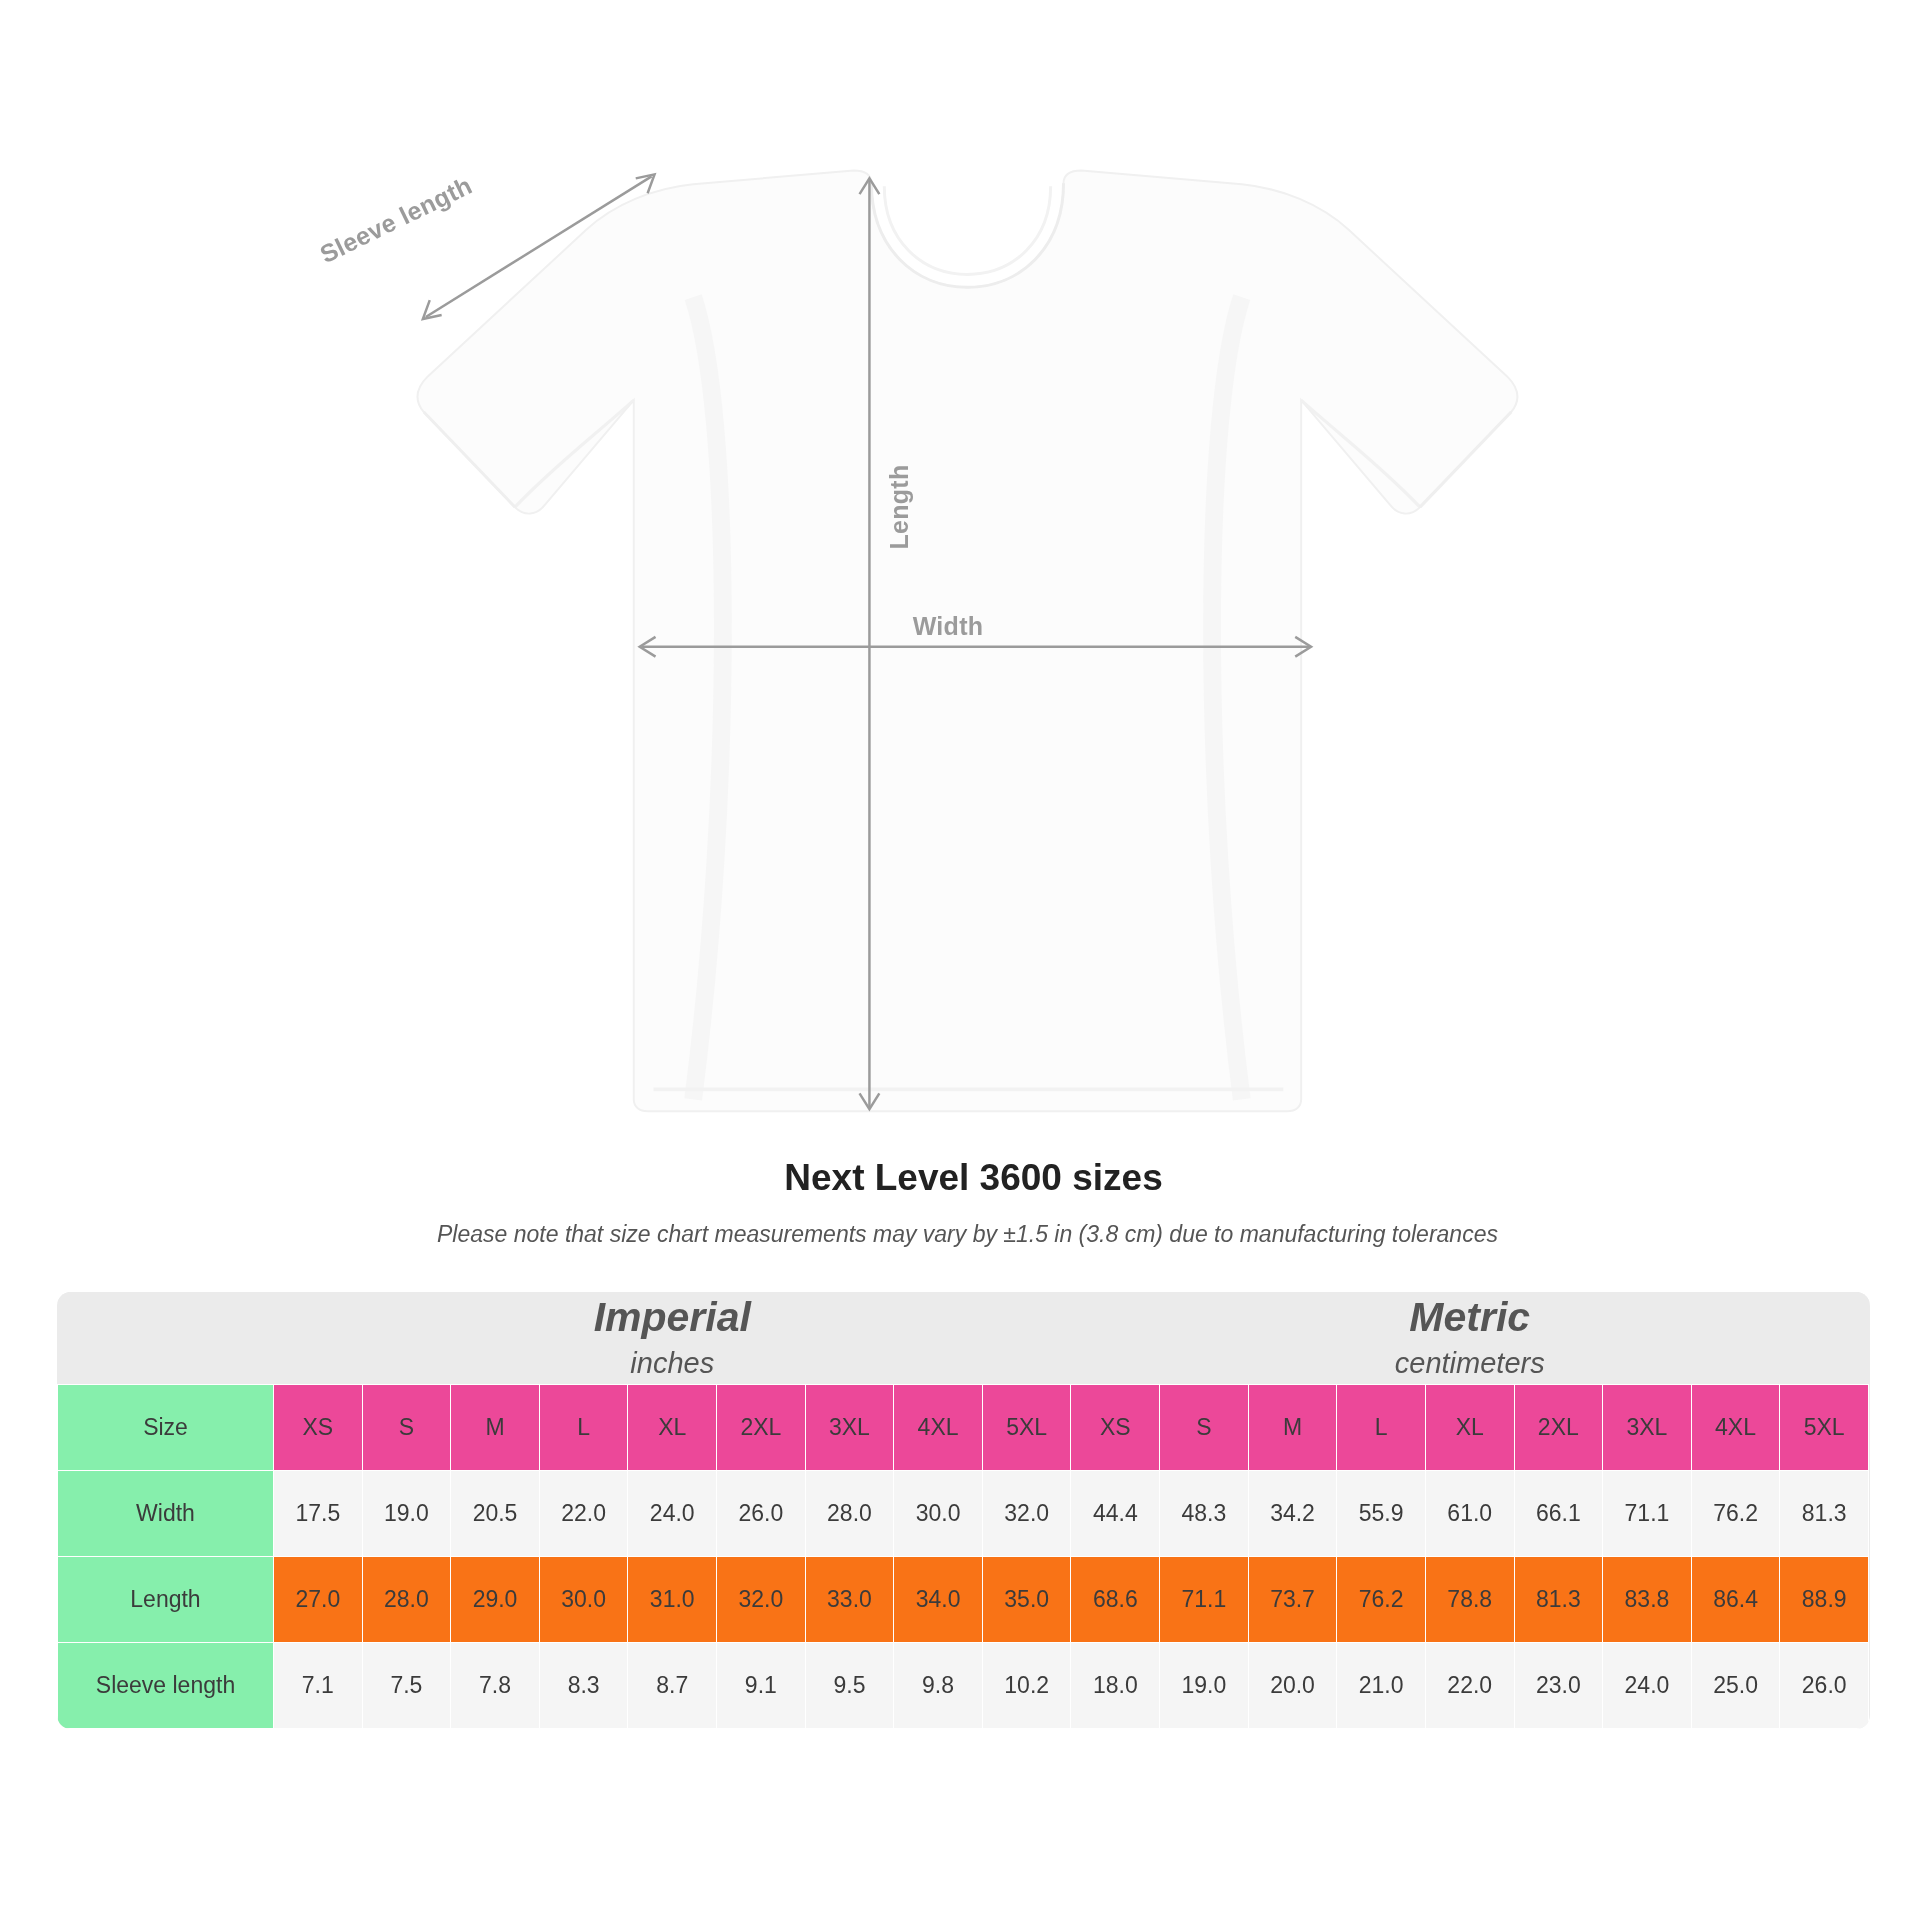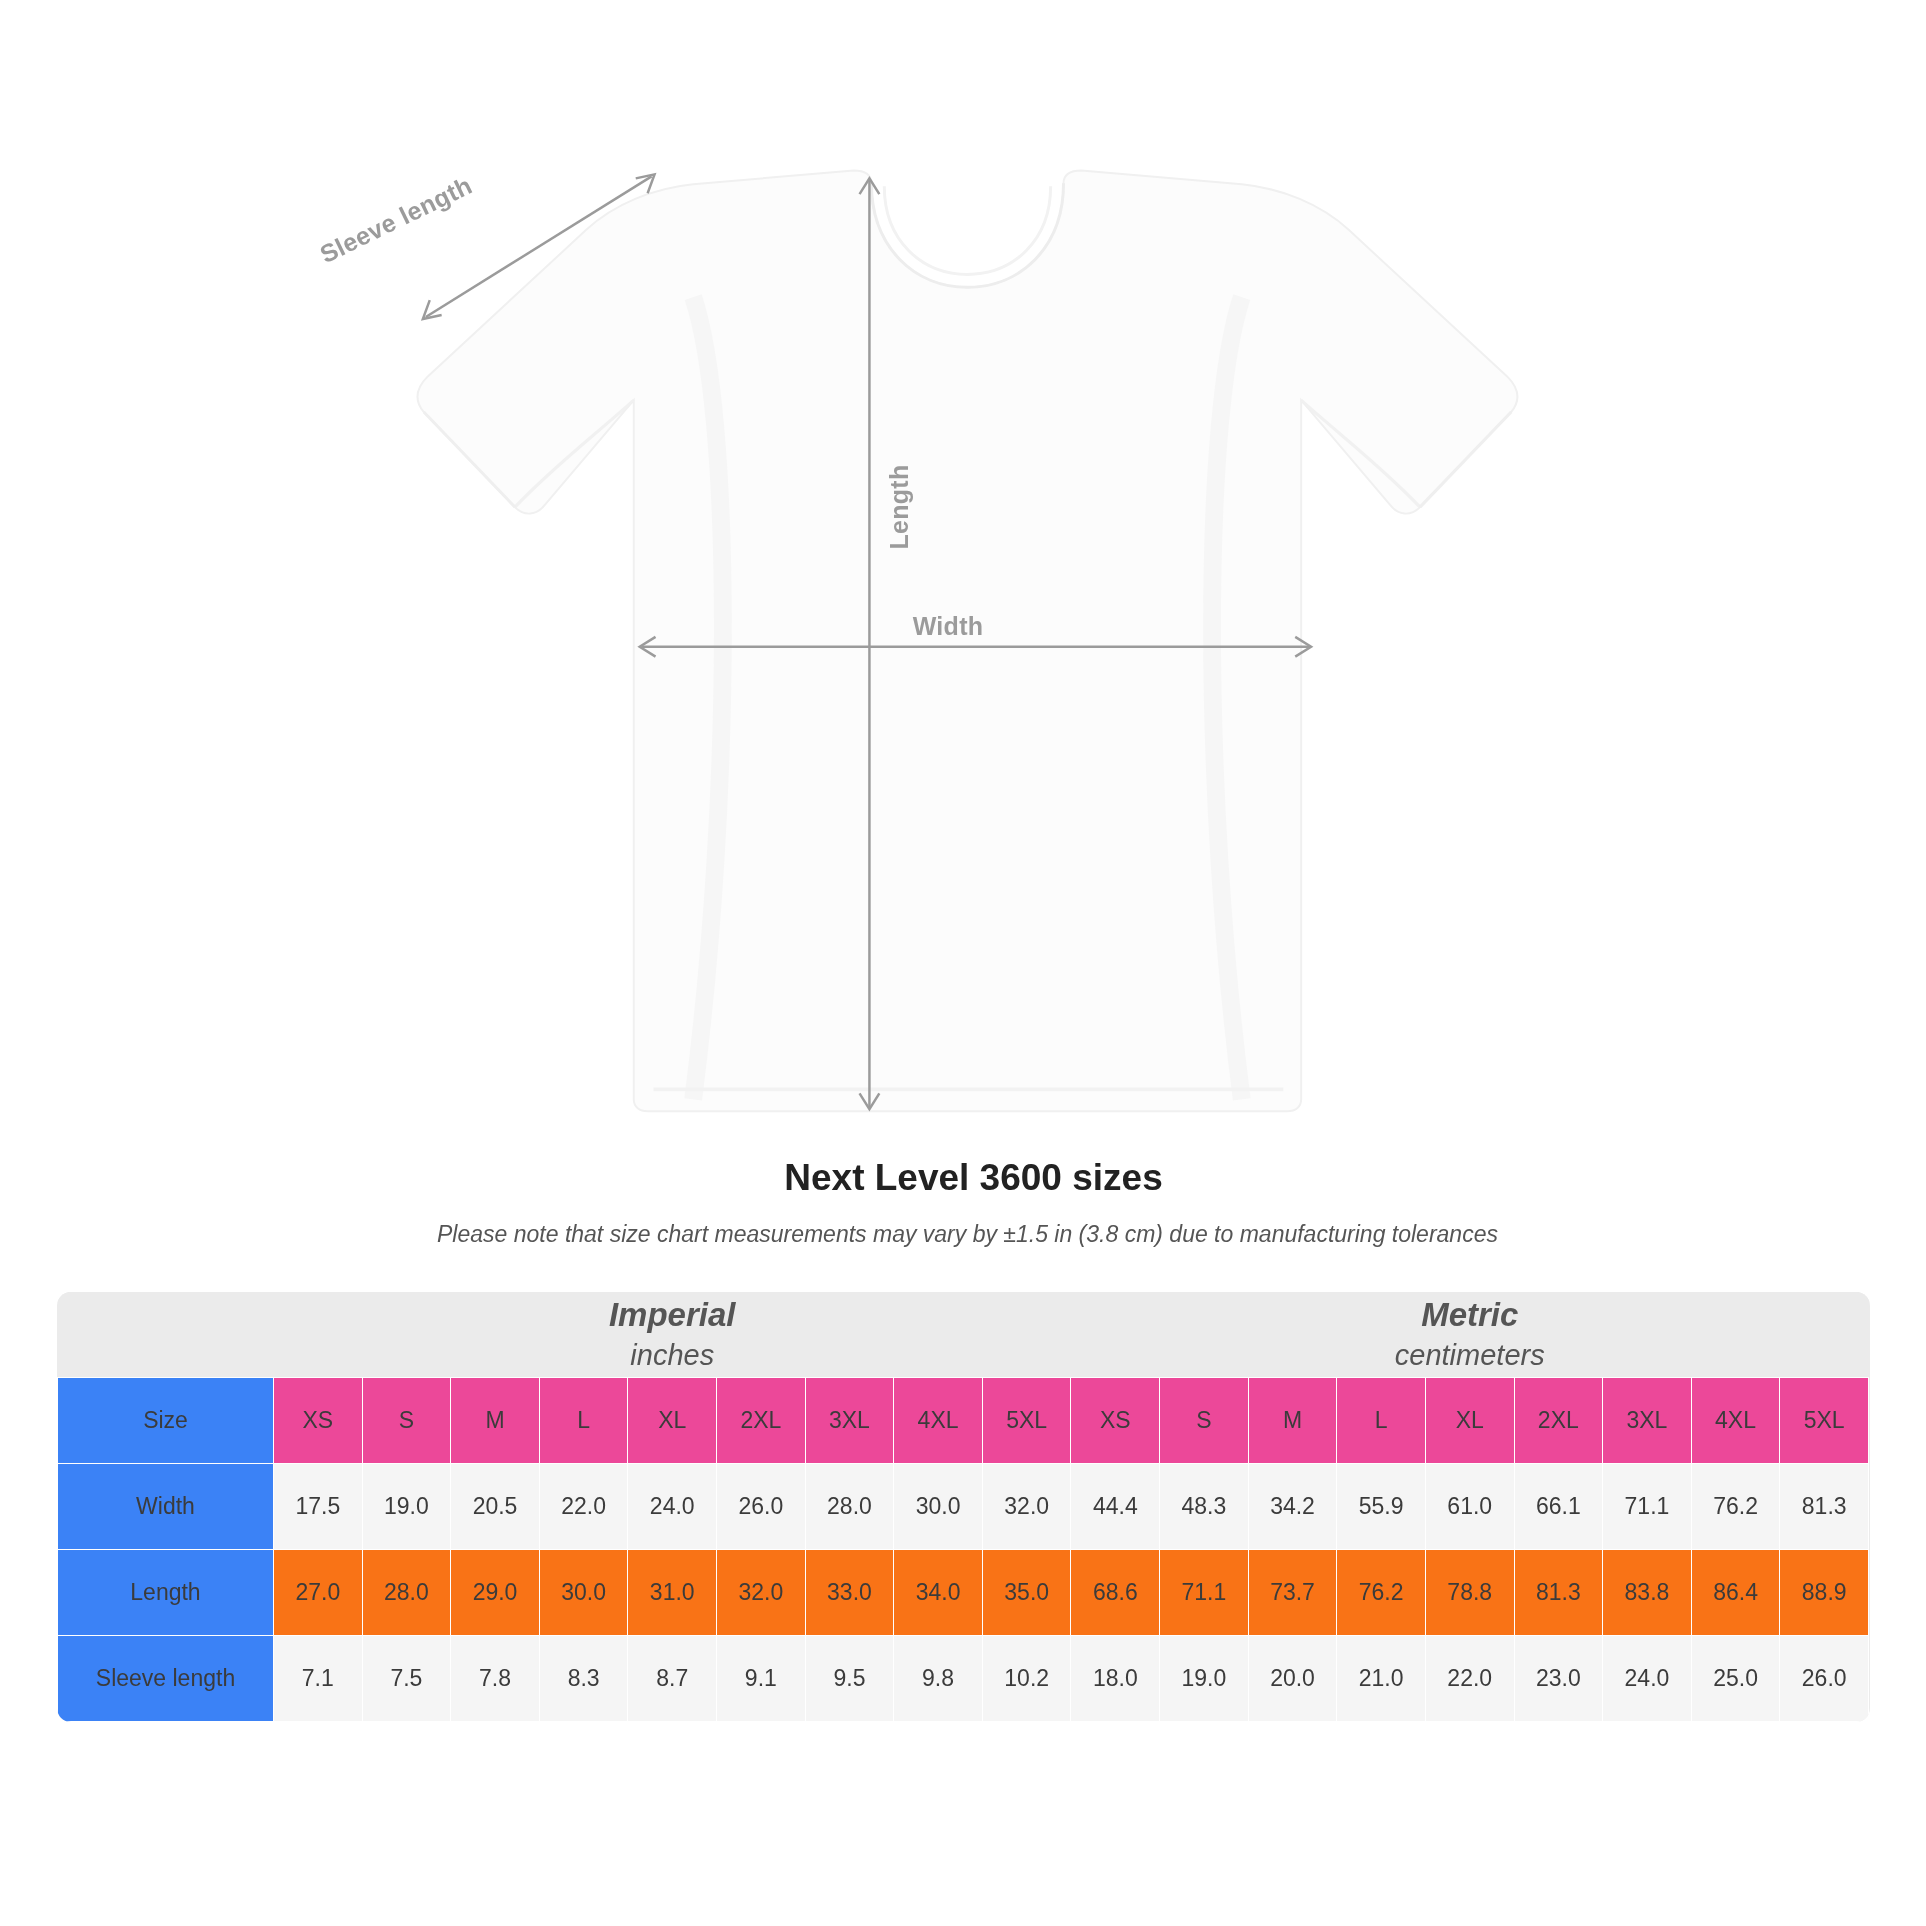--- a/index.html
+++ b/index.html
@@ -89,21 +89,21 @@
     padding: 0;
     height: 85px;
     border: 1px solid #ffffff;
   }
   .unit-head {
     background: #ebebeb;
     border: none !important;
     height: 131px;
   }
   .unit-head .unit-name {
-    font-size: 33px;
+    font-size: 41px;
     font-style: italic;
     font-weight: bold;
     color: #555555;
     line-height: 1.25;
   }
   .unit-head .unit-sub {
     font-size: 29px;
     font-style: italic;
     color: #555555;
     line-height: 1.4;
@@ -113,21 +113,21 @@
     border: none !important;
   }
   th.size-head {
     background: #ec4899;
     font-weight: bold;
     font-size: 24px;
     color: #3b3b3b;
     border: 1px solid #ffffff;
   }
   th.row-head {
-    background: #3b82f6;
+    background: #86efac;
     font-weight: bold;
     font-size: 25px;
     color: #3b3b3b;
     text-align: center;
     border: 1px solid #ffffff;
   }
   td.val {
     background: #f5f5f5;
   }
   tr.alt td.val {

